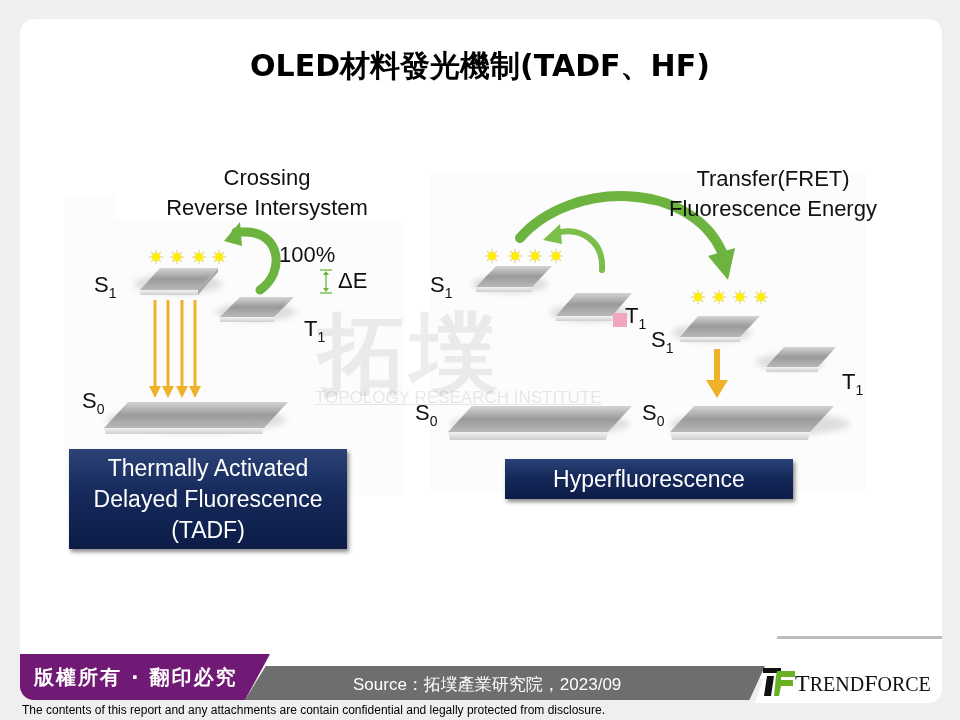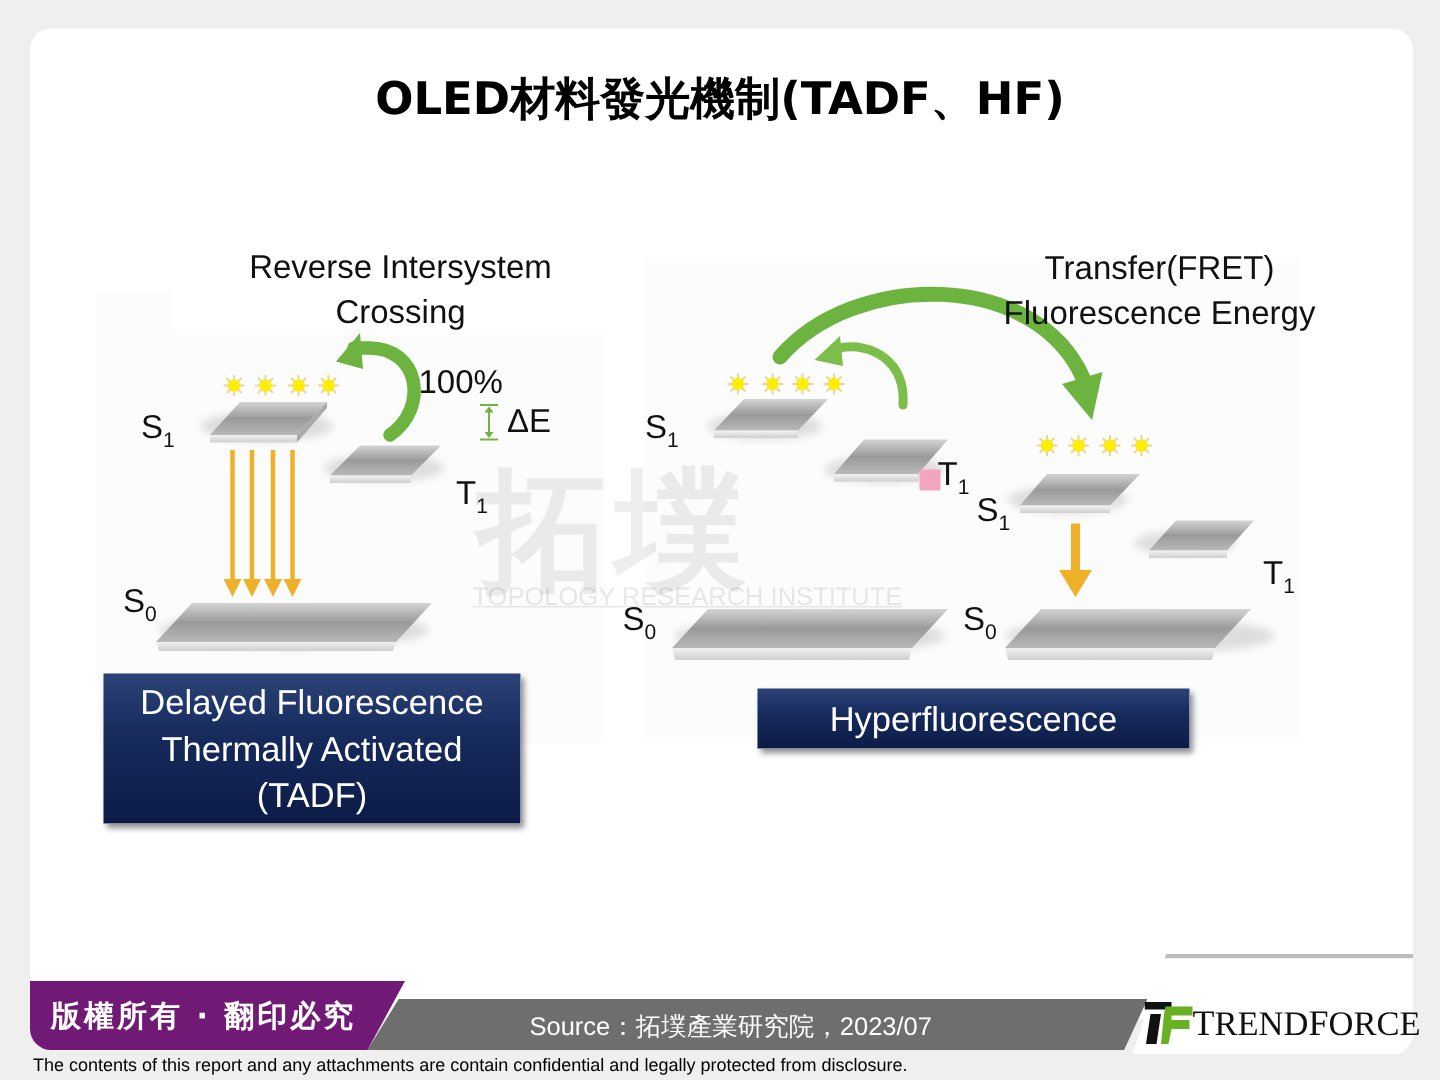--- a/index.html
+++ b/index.html
@@ -57,21 +57,21 @@
   .logo-area {
     position: absolute; left: 755px; top: 636px; width: 187px; height: 64px;
     background: #fff; border-bottom-right-radius: 14px;
     clip-path: polygon(12% 0, 100% 0, 100% 100%, 0 100%);
     border-top: 3px solid #bdbdbd;
   }
   .logo-text {
     position: absolute; left: 795px; top: 670px; font-family: "Liberation Serif", serif;
     font-size: 24px; color: #111; letter-spacing: 0px;
   }
-  .logo-text .sm { font-size: 23px; }
+  .logo-text .sm { font-size: 20px; }
   .disclaimer {
     position: absolute; left: 22px; top: 703px; font-size: 12px; color: #000000;
   }
 </style>
 </head>
 <body>
 
 <div class="card"></div>
 
 <div class="title">OLED材料發光機制(TADF、HF)</div>
@@ -211,37 +211,37 @@
     <polygon points="708,256 735,248 728,280" fill="#6cb33f"></polygon>
   </g>
 
   <g>
     <rect x="714" y="349" width="6" height="32" fill="#f0b12a"></rect>
     <polygon points="706,380 728,380 717,398" fill="#f0b12a"></polygon>
   </g>
 </svg>
 
 <div class="caption" style="left:120px;top:163px;width:294px;">
+  <div>Crossing</div>
   <div>Reverse Intersystem</div>
-  <div>Crossing</div>
 </div>
 <div class="lbl" style="left:279px;top:244px;">100%</div>
 <div class="lbl" style="left:338px;top:270px;">ΔE</div>
 <div class="lbl" style="left:94px;top:274px;">
   <span>S</span><sub>1</sub>
 </div>
 <div class="lbl" style="left:304px;top:318px;">
   <span>T</span><sub>1</sub>
 </div>
 <div class="lbl" style="left:82px;top:390px;">
   <span>S</span><sub>0</sub>
 </div>
 <div class="navybox" style="left:69px;top:449px;width:278px;height:100px;padding-top:4px;box-sizing:border-box;">
+  <div>Thermally Activated</div>
   <div>Delayed Fluorescence</div>
-  <div>Thermally Activated</div>
   <div>(TADF)</div>
 </div>
 
 <div class="caption" style="left:645px;top:164px;width:256px;">
   <div>Transfer(FRET)</div>
   <div>Fluorescence Energy</div>
 </div>
 <div class="lbl" style="left:430px;top:274px;">
   <span>S</span><sub>1</sub>
 </div>
@@ -256,21 +256,21 @@
 </div>
 <div class="lbl" style="left:415px;top:402px;">
   <span>S</span><sub>0</sub>
 </div>
 <div class="lbl" style="left:642px;top:402px;">
   <span>S</span><sub>0</sub>
 </div>
 <div class="navybox" style="left:505px;top:459px;width:288px;height:40px;line-height:40px;">Hyperfluorescence</div>
 
 <div class="footer-gray">
-  <span>Source：拓墣產業研究院，2023/07</span>
+  <span>Source：拓墣產業研究院，2023/09</span>
 </div>
 <div class="footer-dark">
   <span>版權所有 · 翻印必究</span>
 </div>
 <div class="logo-area"></div>
 <svg width="34" height="28" style="position:absolute;left:763px;top:668px;">
   <polygon points="0,0 18,0 18,5 0,5" fill="#111"></polygon>
   <polygon points="4,8 11,8 8,28 1,28" fill="#111"></polygon>
   <polygon points="14,3 32,3 32,9 18,9 18,12 30,12 30,18 18,18 16,28 11,28 13,8" fill="#6ab023"></polygon>
 </svg>

